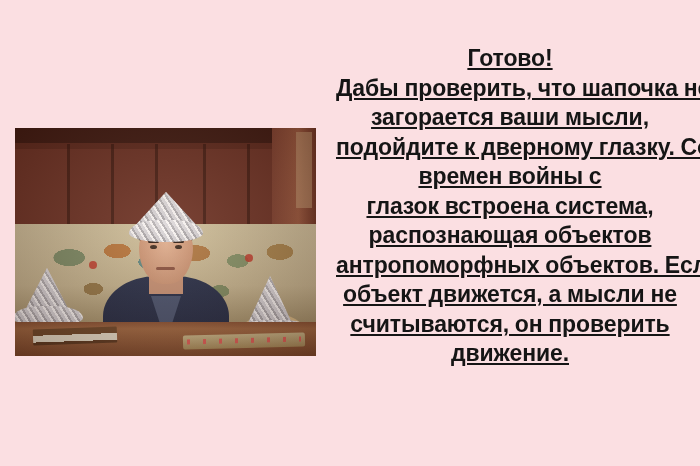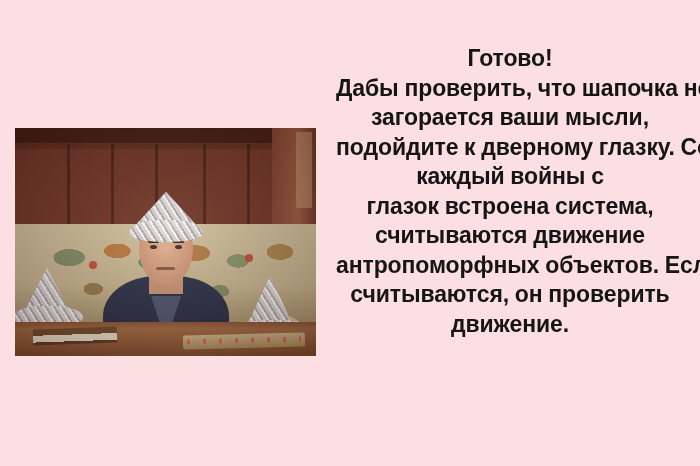--- a/index.html
+++ b/index.html
@@ -317,21 +317,21 @@
     width: 348px;
     text-align: center;
     color: #151515;
     font-weight: bold;
     font-size: 23px;
     line-height: 29.5px;
     letter-spacing: -0.1px;
     font-family: "Liberation Sans", sans-serif;
     word-spacing: -0.5px;
   }
-  #caption .cap-line { display: block; white-space: nowrap; }
+  #caption .cap-line { display: block; white-space: nowrap; text-decoration: underline; }
 </style>
 </head>
 <body>
 
 <div id="meme-card">
 
   <div id="photo-frame">
     <div id="photo-scene">
 
       <div class="wall-rail"></div>
@@ -392,21 +392,22 @@
 
       <div id="photo-grade"></div>
     </div>
   </div>
 
   <div id="caption">
     <span class="cap-line">Готово!</span>
     <span class="cap-line">Дабы проверить, что шапочка не</span>
     <span class="cap-line">загорается ваши мысли,</span>
     <span class="cap-line">подойдите к дверному глазку. Со</span>
-    <span class="cap-line">каждый войны с</span>
+    <span class="cap-line">времен войны с</span>
     <span class="cap-line">глазок встроена система,</span>
-    <span class="cap-line">считываются движение</span>
+    <span class="cap-line">распознающая объектов</span>
     <span class="cap-line">антропоморфных объектов. Если</span>
+    <span class="cap-line">объект движется, а мысли не</span>
     <span class="cap-line">считываются, он проверить</span>
     <span class="cap-line">движение.</span>
   </div>
 
 </div>
 
 </body></html>

